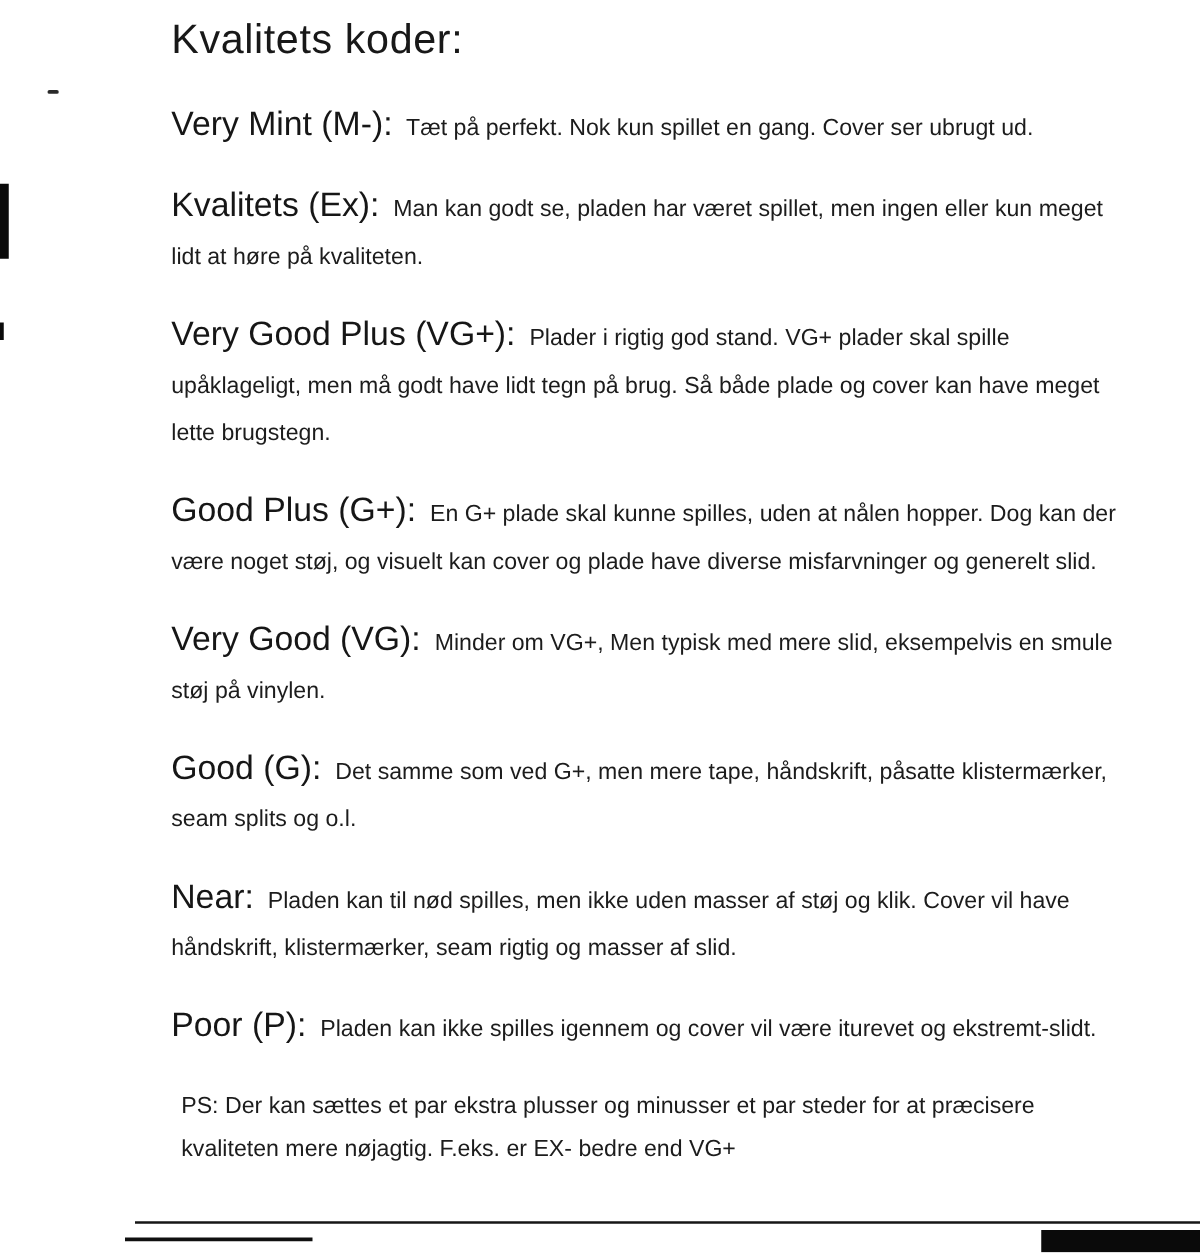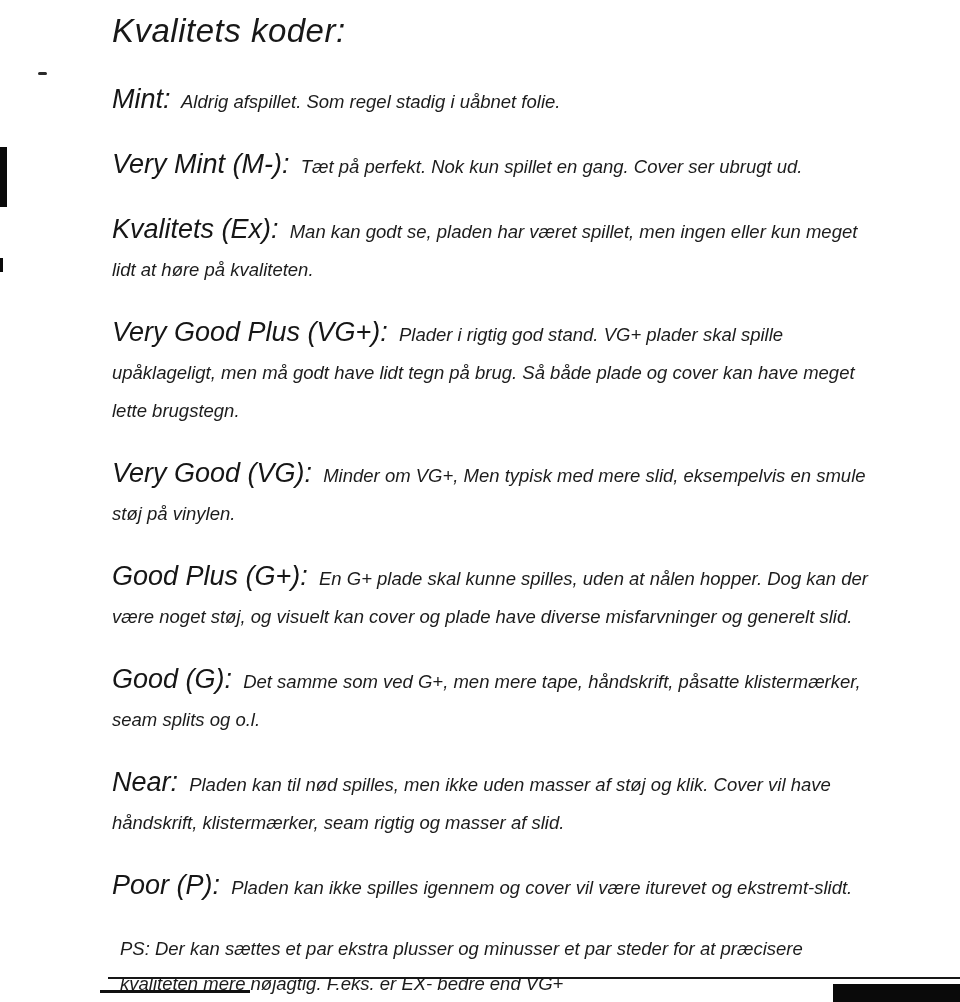--- a/index.html
+++ b/index.html
@@ -12,23 +12,22 @@
     width: 960px;
     height: 1002px;
     background: #ffffff;
     overflow: hidden;
     font-family: "Liberation Sans", sans-serif;
     color: #1c1c1c;
   }
   .content {
     position: absolute;
     top: 12px;
-    left: 112px;
+    left: 137px;
     width: 770px;
-    font-style: italic;
   }
   .doc-title {
     font-size: 33px;
     font-weight: 400;
     letter-spacing: 0.5px;
     margin: 0 0 30px 0;
     color: #181818;
   }
   .entry {
     margin: 0 0 24px 0;
@@ -64,48 +63,44 @@
 </style>
 </head>
 <body>
 
 <div class="scan-page">
 
   <div class="content">
 
     <h1 class="doc-title">Kvalitets koder:</h1>
 
-    <p class="entry">
-      <span class="term">Mint:</span>
-      <span class="desc">Aldrig afspillet. Som regel stadig i uåbnet folie.</span>
-    </p>
 
     <p class="entry">
       <span class="term">Very Mint (M-):</span>
       <span class="desc">Tæt på perfekt. Nok kun spillet en gang. Cover ser ubrugt ud.</span>
     </p>
 
     <p class="entry">
       <span class="term">Kvalitets (Ex):</span>
       <span class="desc">Man kan godt se, pladen har været spillet, men ingen eller kun meget lidt at høre på kvaliteten.</span>
     </p>
 
     <p class="entry">
       <span class="term">Very Good Plus (VG+):</span>
       <span class="desc">Plader i rigtig god stand. VG+ plader skal spille upåklageligt, men må godt have lidt tegn på brug. Så både plade og cover kan have meget lette brugstegn.</span>
     </p>
 
     <p class="entry">
-      <span class="term">Very Good (VG):</span>
-      <span class="desc">Minder om VG+, Men typisk med mere slid, eksempelvis en smule støj på vinylen.</span>
+      <span class="term">Good Plus (G+):</span>
+      <span class="desc">En G+ plade skal kunne spilles, uden at nålen hopper. Dog kan der være noget støj, og visuelt kan cover og plade have diverse misfarvninger og generelt slid.</span>
     </p>
 
     <p class="entry">
-      <span class="term">Good Plus (G+):</span>
-      <span class="desc">En G+ plade skal kunne spilles, uden at nålen hopper. Dog kan der være noget støj, og visuelt kan cover og plade have diverse misfarvninger og generelt slid.</span>
+      <span class="term">Very Good (VG):</span>
+      <span class="desc">Minder om VG+, Men typisk med mere slid, eksempelvis en smule støj på vinylen.</span>
     </p>
 
     <p class="entry">
       <span class="term">Good (G):</span>
       <span class="desc">Det samme som ved G+, men mere tape, håndskrift, påsatte klistermærker, seam splits og o.l.</span>
     </p>
 
     <p class="entry">
       <span class="term">Near:</span>
       <span class="desc">Pladen kan til nød spilles, men ikke uden masser af støj og klik. Cover vil have håndskrift, klistermærker, seam rigtig og masser af slid.</span>

